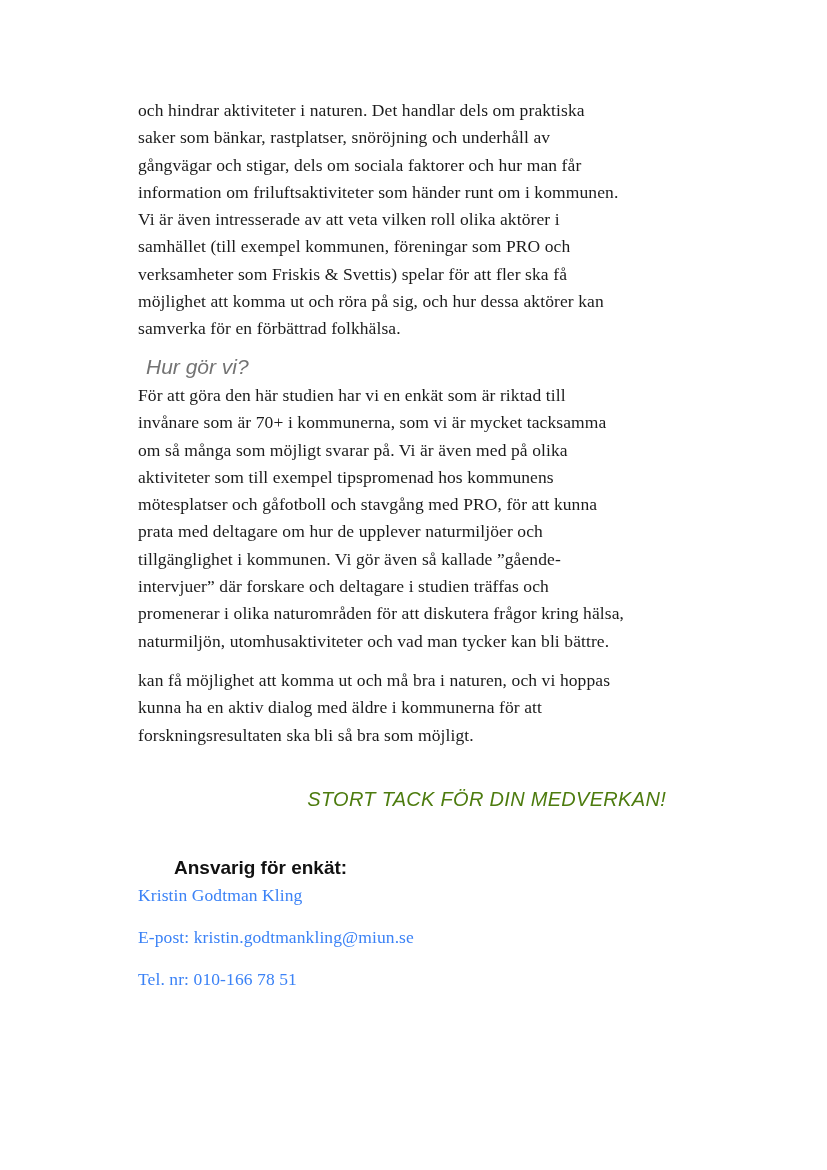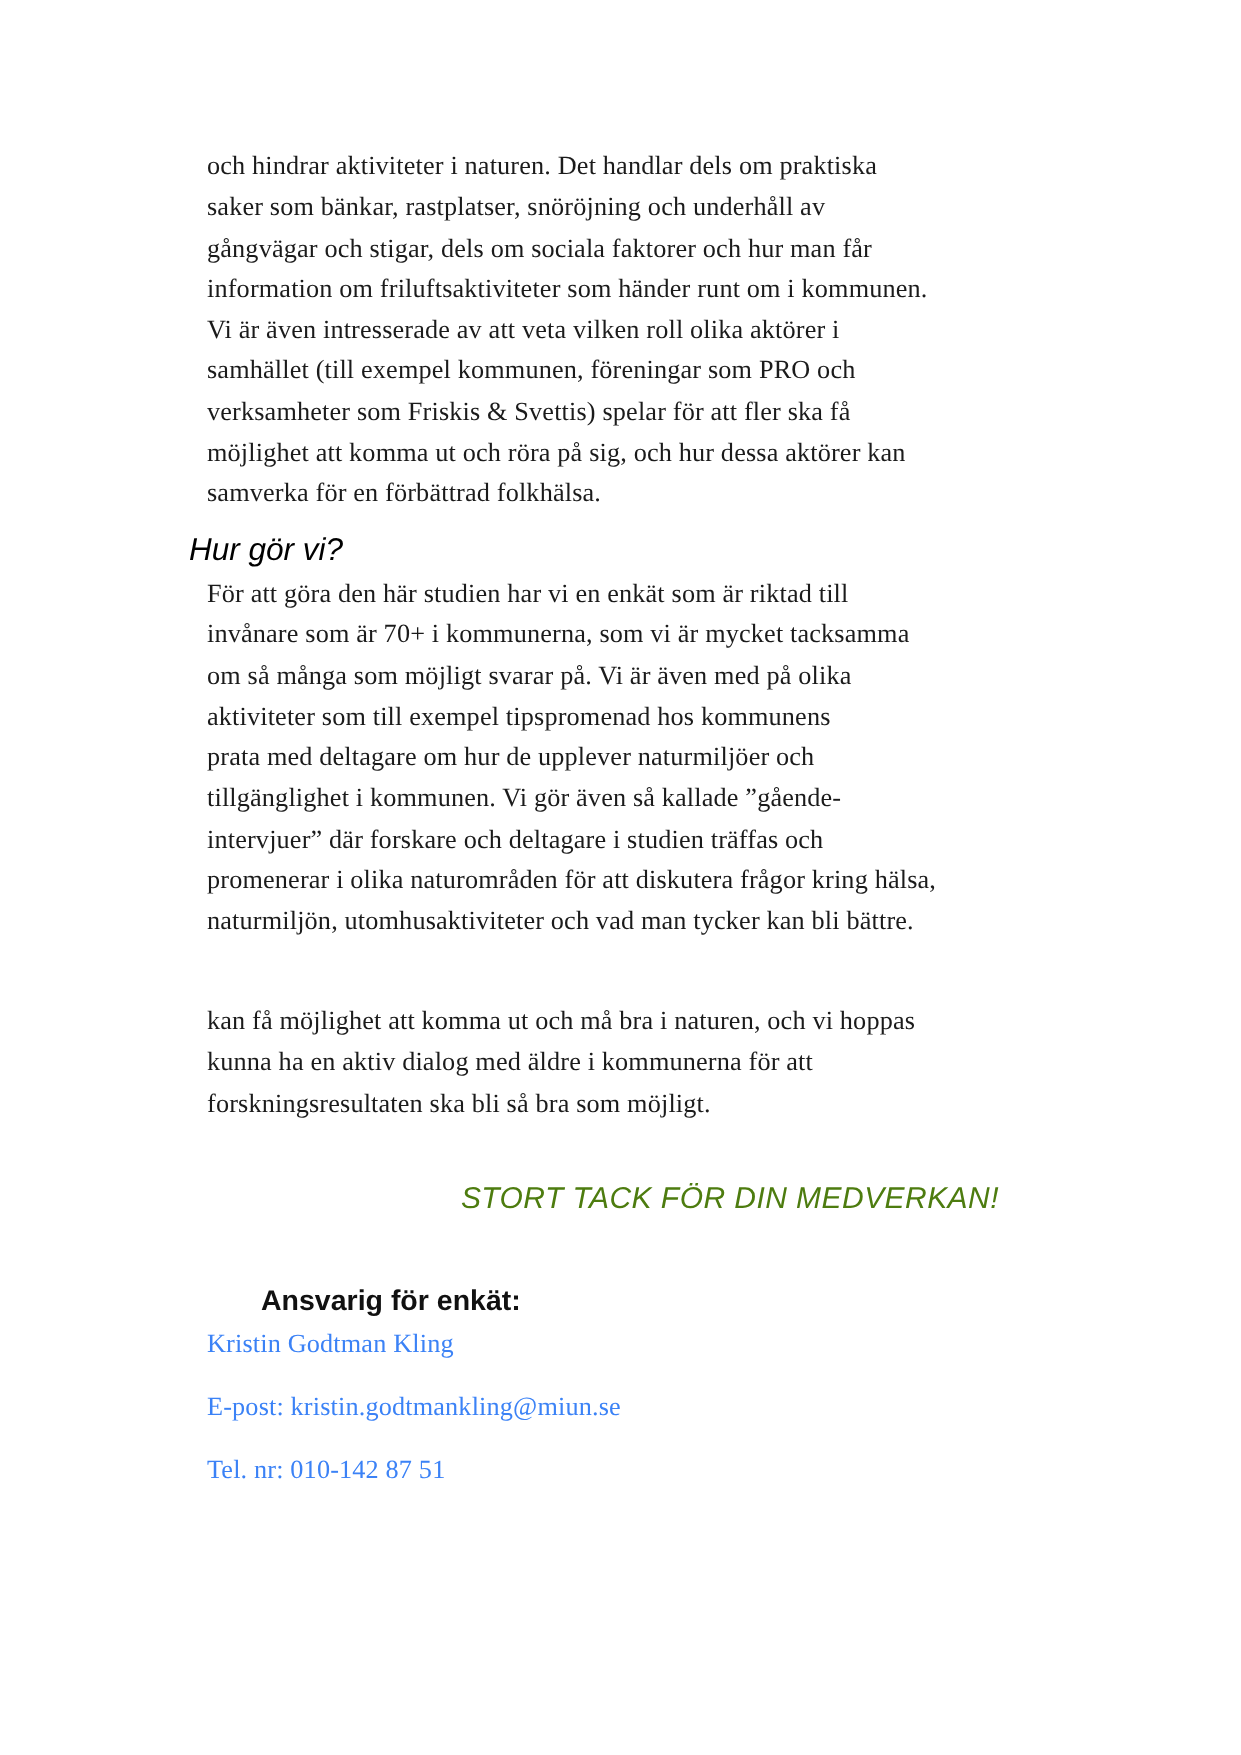--- a/index.html
+++ b/index.html
@@ -25,28 +25,28 @@
     letter-spacing: 0.1px;
   }
   .para .line {
     white-space: nowrap;
   }
   .p1 { top: 97px; }
   .p2 { top: 382px; }
   .p3 { top: 667px; }
   .section-heading {
     position: absolute;
-    left: 126px;
+    left: 146px;
     top: 355px;
     margin: 0;
     font-family: "Liberation Sans", "DejaVu Sans", sans-serif;
     font-style: italic;
     font-weight: normal;
     font-size: 21px;
-    color: #000000;
+    color: #737373;
   }
   .thanks-banner {
     position: absolute;
     left: 138px;
     top: 788px;
     width: 528px;
     text-align: right;
     font-family: "Liberation Sans", "DejaVu Sans", sans-serif;
     font-style: italic;
     font-size: 20px;
@@ -92,20 +92,21 @@
       <div class="line">samverka för en förbättrad folkhälsa.</div>
     </div>
 
   <h2 class="section-heading">Hur gör vi?</h2>
 
   <div class="para p2">
       <div class="line">För att göra den här studien har vi en enkät som är riktad till</div>
       <div class="line">invånare som är 70+ i kommunerna, som vi är mycket tacksamma</div>
       <div class="line">om så många som möjligt svarar på. Vi är även med på olika</div>
       <div class="line">aktiviteter som till exempel tipspromenad hos kommunens</div>
+      <div class="line">mötesplatser och gåfotboll och stavgång med PRO, för att kunna</div>
       <div class="line">prata med deltagare om hur de upplever naturmiljöer och</div>
       <div class="line">tillgänglighet i kommunen. Vi gör även så kallade ”gående-</div>
       <div class="line">intervjuer” där forskare och deltagare i studien träffas och</div>
       <div class="line">promenerar i olika naturområden för att diskutera frågor kring hälsa,</div>
       <div class="line">naturmiljön, utomhusaktiviteter och vad man tycker kan bli bättre.</div>
     </div>
 
   <div class="para p3">
       <div class="line">kan få möjlighet att komma ut och må bra i naturen, och vi hoppas</div>
       <div class="line">kunna ha en aktiv dialog med äldre i kommunerna för att</div>
@@ -113,15 +114,15 @@
     </div>
 
   <div class="thanks-banner">STORT TACK FÖR DIN MEDVERKAN!</div>
 
   <div class="contact-heading">Ansvarig för enkät:</div>
 
   <div class="contact-line contact-name">Kristin Godtman Kling</div>
 
   <div class="contact-line contact-email">E-post: kristin.godtmankling@miun.se</div>
 
-  <div class="contact-line contact-phone">Tel. nr: 010-142 87 51</div>
+  <div class="contact-line contact-phone">Tel. nr: 010-166 78 51</div>
 
 </div>
 
 </body></html>

